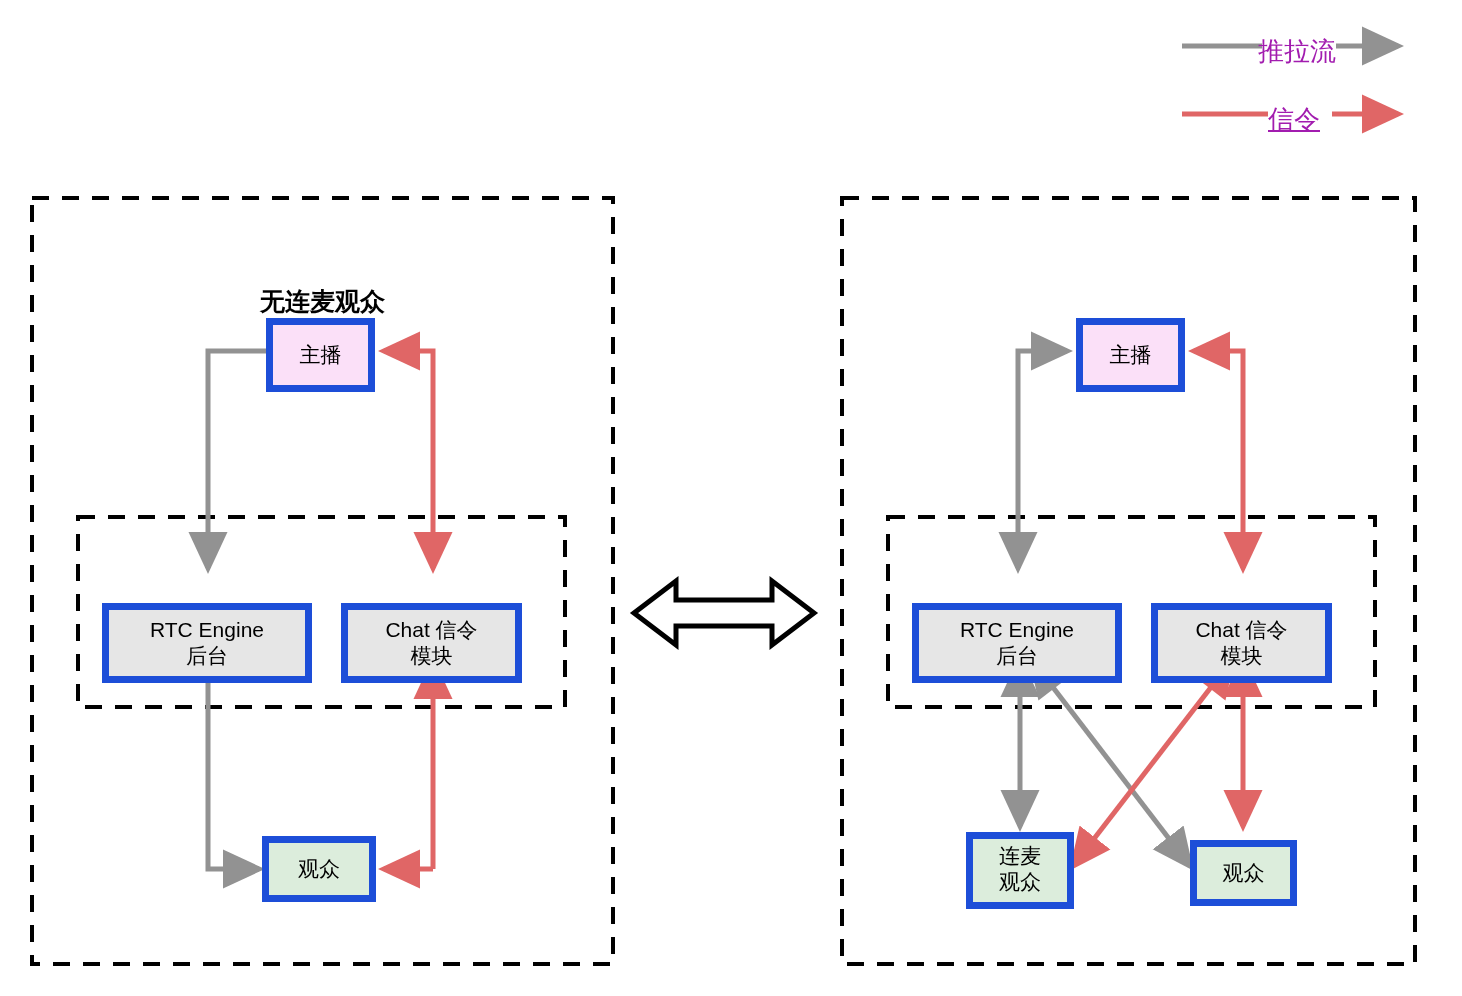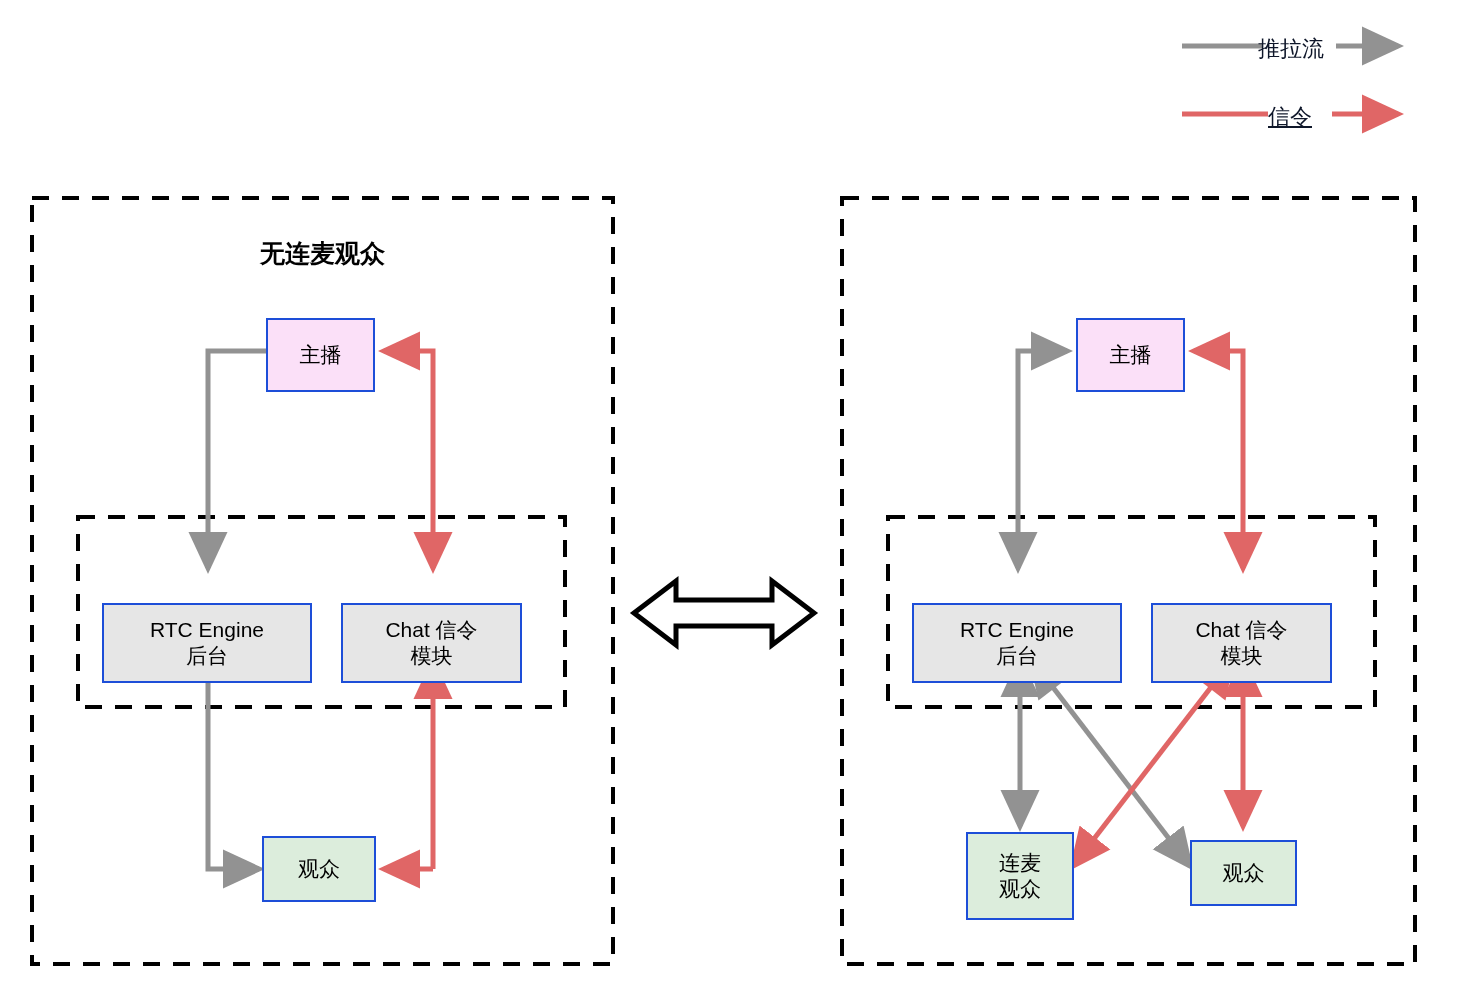--- a/index.html
+++ b/index.html
@@ -1,27 +1,27 @@
 <!DOCTYPE html>
 <html><head>
 <meta charset="utf-8">
 <style>
   html,body{margin:0;padding:0;background:#ffffff;}
   body{width:1462px;height:996px;font-family:"Liberation Sans","DejaVu Sans",sans-serif;}
   #stage{position:relative;width:1462px;height:996px;overflow:hidden;background:#fff;}
   svg.layer{position:absolute;left:0;top:0;width:1462px;height:996px;}
-  .nodebox{position:absolute;box-sizing:border-box;border:2px solid #1d4ed8;
+  .nodebox{position:absolute;box-sizing:border-box;border:7px solid #1d4ed8;
            display:flex;align-items:center;justify-content:center;text-align:center;
            font-size:21px;line-height:1.22;color:#000;white-space:pre-line;}
   .host{background:#fbe0f8;}
   .svc{background:#e6e6e6;margin-top:28px;}
   .aud{background:#dceddc;}
   .paneltitle{position:absolute;font-size:25px;font-weight:bold;color:#000;
-              text-align:center;white-space:nowrap;}
-  .legendlabel{position:absolute;font-size:22px;color:#0f172a;white-space:nowrap;}
+              text-align:center;white-space:nowrap;margin-top:48px;}
+  .legendlabel{position:absolute;font-size:26px;color:#a21caf;white-space:nowrap;}
 </style>
 </head>
 <body>
 
 <div id="stage">
 
   <svg class="layer" viewBox="0 0 1462 996">
     <defs>
       <marker id="ghead" markerWidth="9" markerHeight="9" refX="7.2" refY="4.5" orient="auto" markerUnits="strokeWidth">
         <path d="M0,0.6 L8.4,4.5 L0,8.4 Z" fill="#929292"></path>
@@ -94,18 +94,18 @@
 
 
   <div class="nodebox host" style="left:1076px;top:318px;width:109px;height:74px;">主播</div>
 
   <div class="nodebox svc" style="left:912px;top:575px;width:210px;height:80px;">RTC Engine
 后台</div>
 
   <div class="nodebox svc" style="left:1151px;top:575px;width:181px;height:80px;">Chat 信令
 模块</div>
 
-  <div class="nodebox aud" style="left:966px;top:832px;width:108px;height:88px;">连麦
+  <div class="nodebox aud" style="left:966px;top:832px;width:108px;height:77px;font-family:Liberation Mono, monospace;">连麦
 观众</div>
 
   <div class="nodebox aud" style="left:1190px;top:840px;width:107px;height:66px;">观众</div>
 
 </div>
 
 </body></html>

